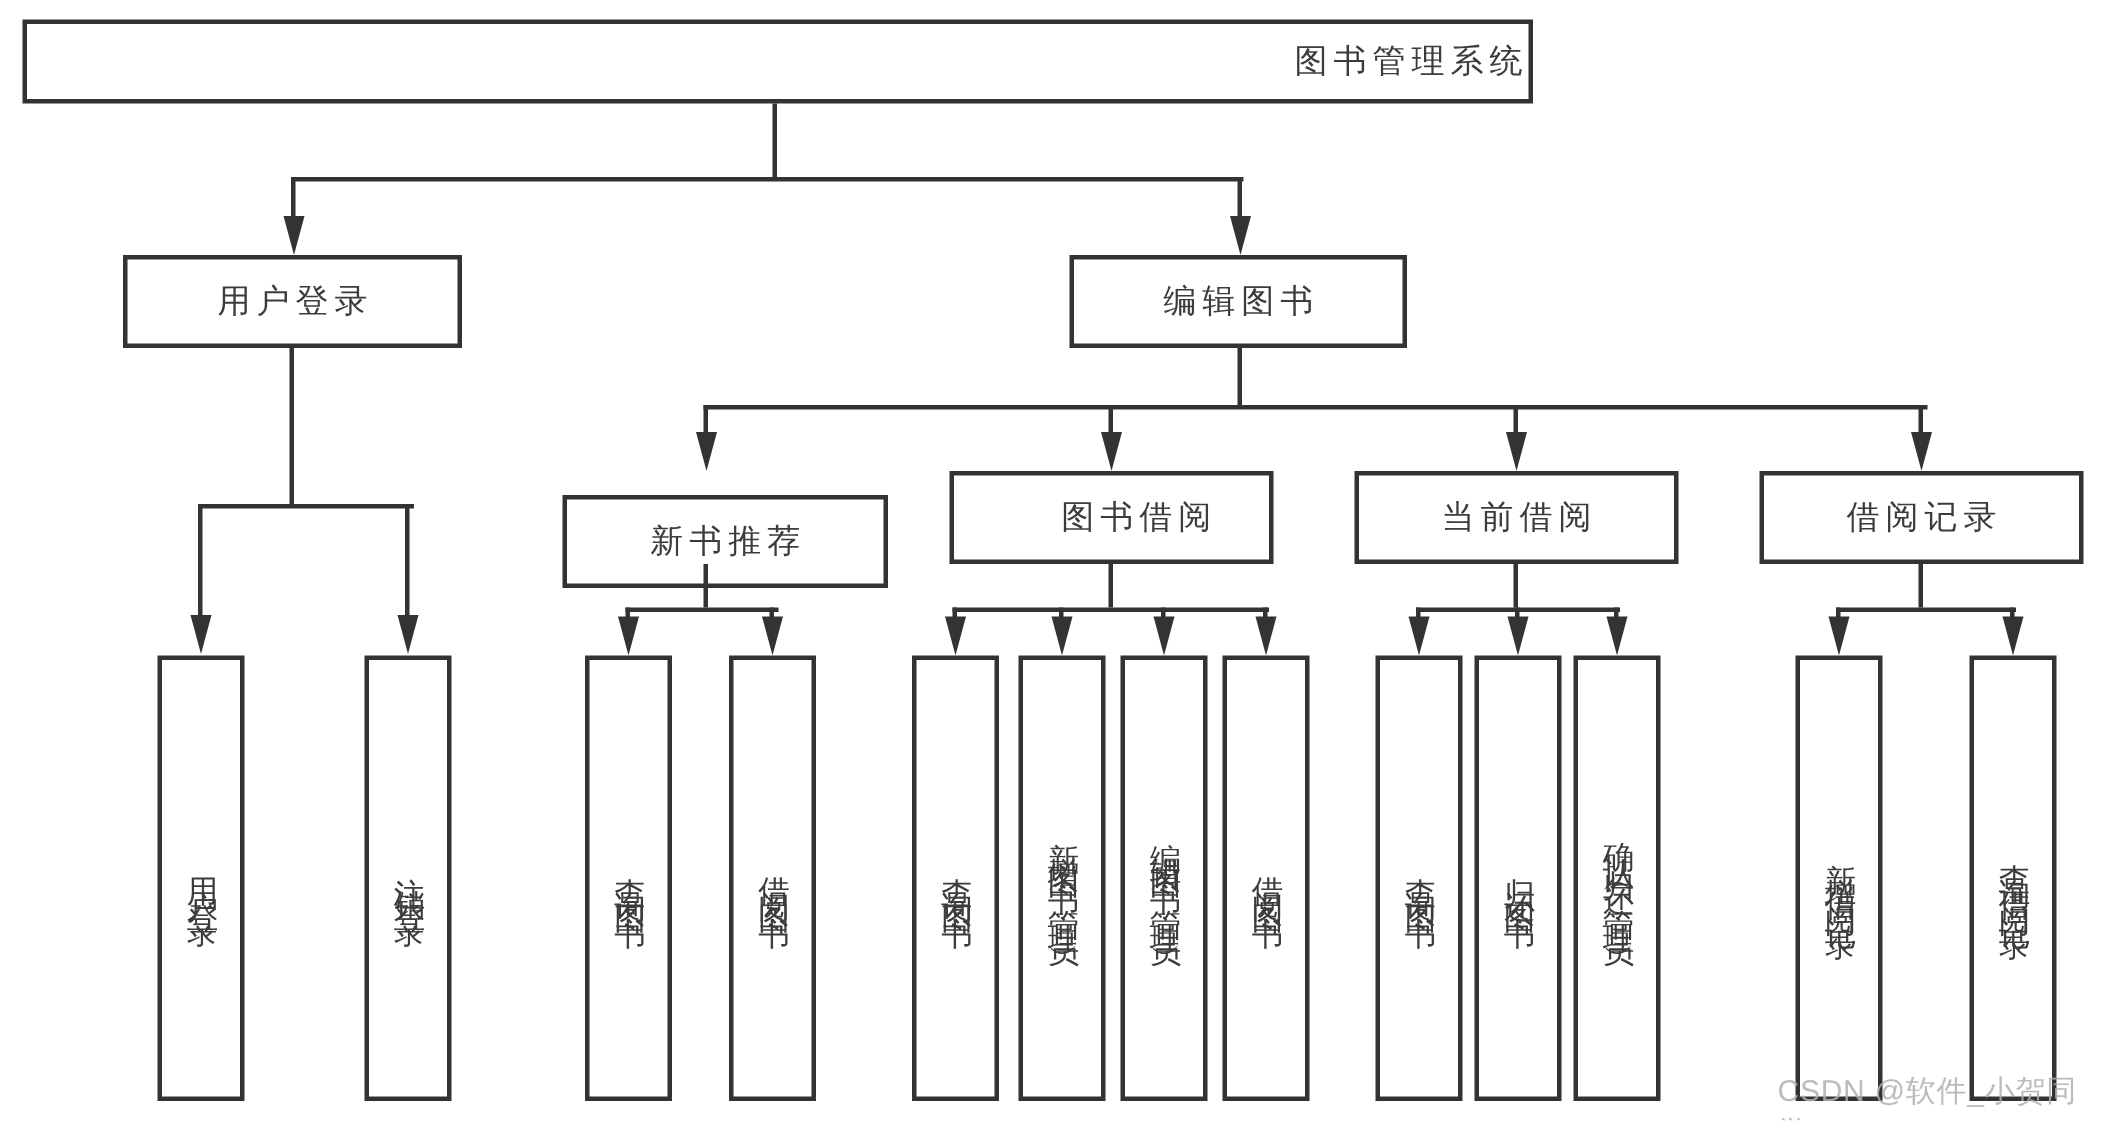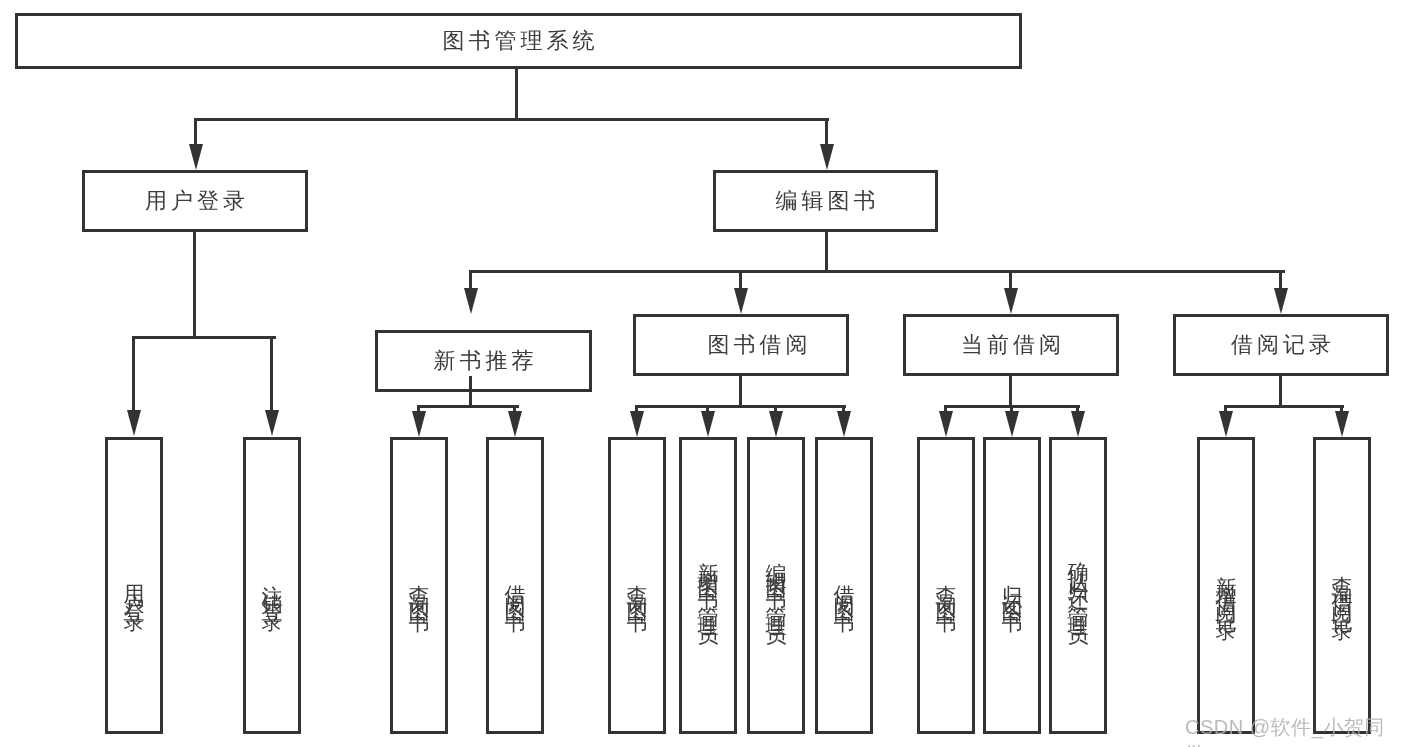--- a/index.html
+++ b/index.html
@@ -47,21 +47,21 @@
     color: #b0b0b0;
     opacity: 0.85;
     z-index: 5;
   }
 </style>
 </head>
 <body>
 
 <div class="diagram">
 
-  <div class="node hnode" style="left:15px; top:13px; width:1007px; height:56px;">
+  <div class="node hnode" style="left:15px; top:13px; width:1007px; height:56px;justify-content:flex-end;">
     <span>图书管理系统</span>
   </div>
 
   <div class="vline" style="left:515px; top:69px; height:49px;"></div>
   <div class="hline" style="left:194px; top:118px; width:635px;"></div>
   <div class="vline" style="left:194px; top:118px; height:26px;"></div>
   <div class="vline" style="left:825px; top:118px; height:26px;"></div>
   <div class="arrow" style="left:189px; top:144px;"></div>
   <div class="arrow" style="left:820px; top:144px;"></div>
 

